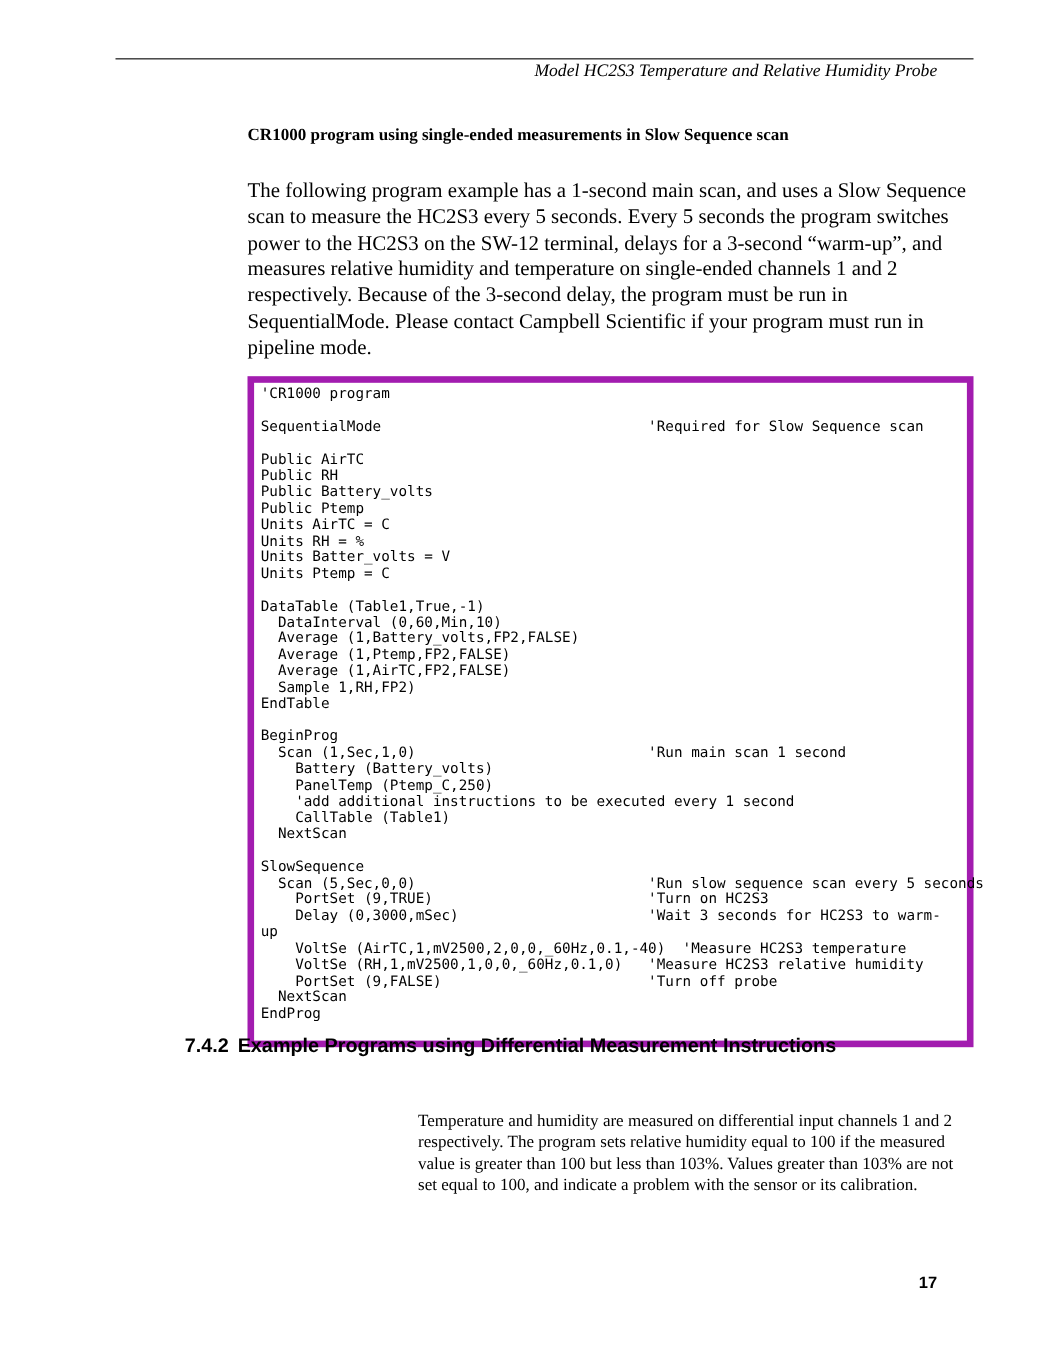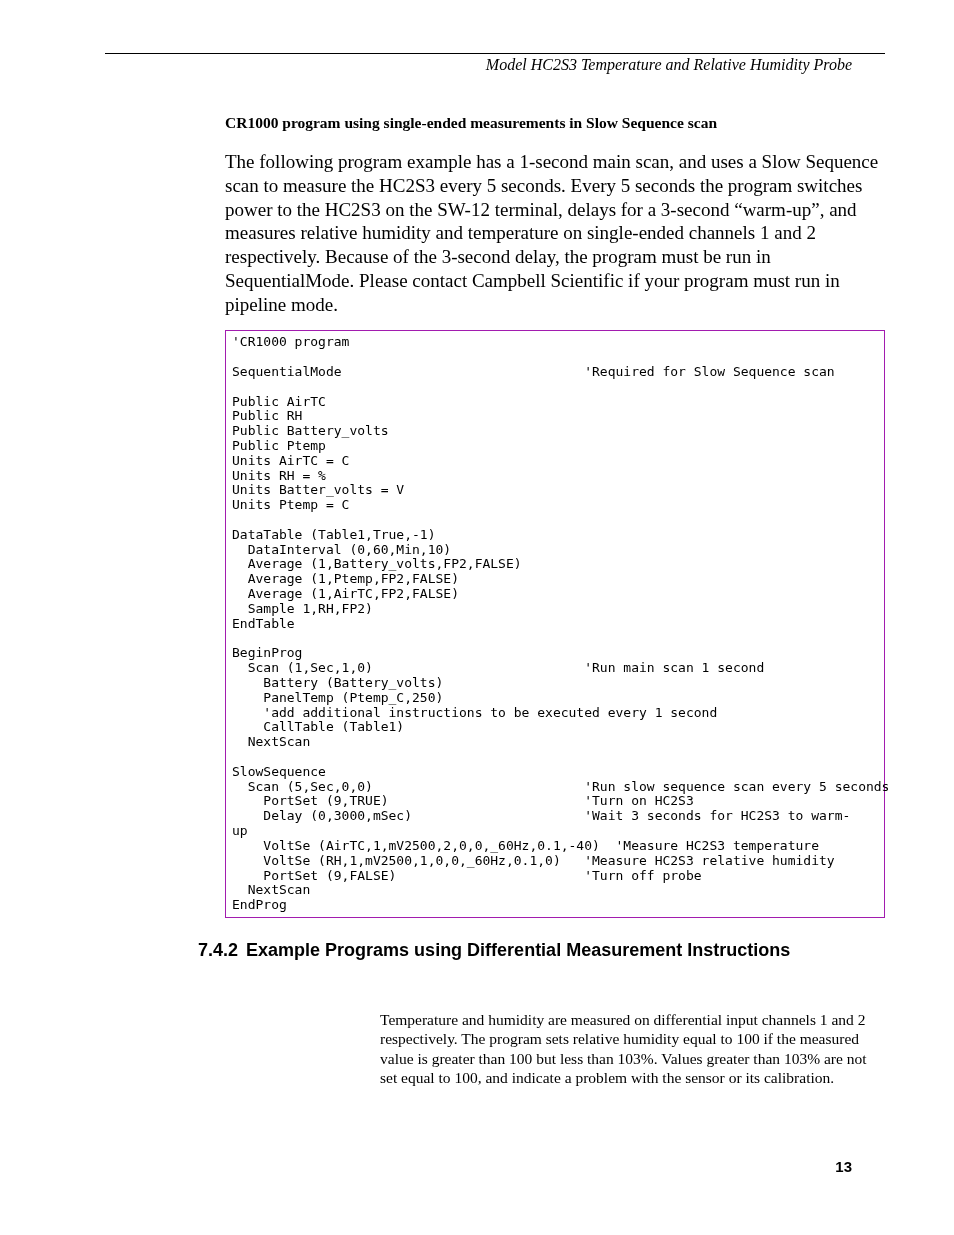--- a/index.html
+++ b/index.html
@@ -34,40 +34,40 @@
   }
   .content {
     position: absolute;
     top: 114px;
     left: 225px;
     width: 660px;
   }
   .subtitle {
     font-weight: bold;
     font-size: 15.5px;
-    margin-bottom: 18px;
+    margin-bottom: 30px;
   }
   .para {
     font-size: 19px;
     line-height: 1.25;
     margin-bottom: 14px;
   }
   .codebox {
-    border: 1px solid #a21caf;
+    border: 6px solid #a21caf;
     font-family: "Lucida Sans Typewriter","DejaVu Sans Mono","Consolas",monospace;
     font-size: 13px;
     line-height: 1.14;
-    padding: 4px 6px 4px 6px;
+    padding: 4px 6px 16px 6px;
     white-space: pre;
     box-sizing: border-box;
     margin-top: 6px;
   }
   .section-row {
     position: absolute;
-    left: 198px;
+    left: 168px;
     width: 700px;
     top: 940px;
   }
   .section-num {
     font-family: Arial, Helvetica, sans-serif;
     font-weight: bold;
     font-size: 18px;
     display: inline;
   }
   .section-title {
@@ -147,15 +147,15 @@
   NextScan
 EndProg</div>
   </div>
 
   <div class="section-row">
     <span class="section-num">7.4.2</span>&nbsp;&nbsp;<span class="section-title">Example Programs using Differential Measurement Instructions</span>
   </div>
 
   <div class="section-body">Temperature and humidity are measured on differential input channels 1 and 2 respectively.  The program sets relative humidity equal to 100 if the measured value is greater than 100 but less than 103%.  Values greater than 103% are not set equal to 100, and indicate a problem with the sensor or its calibration.</div>
 
-  <div class="page-num">13</div>
+  <div class="page-num">17</div>
 
 </div>
 
 </body></html>

